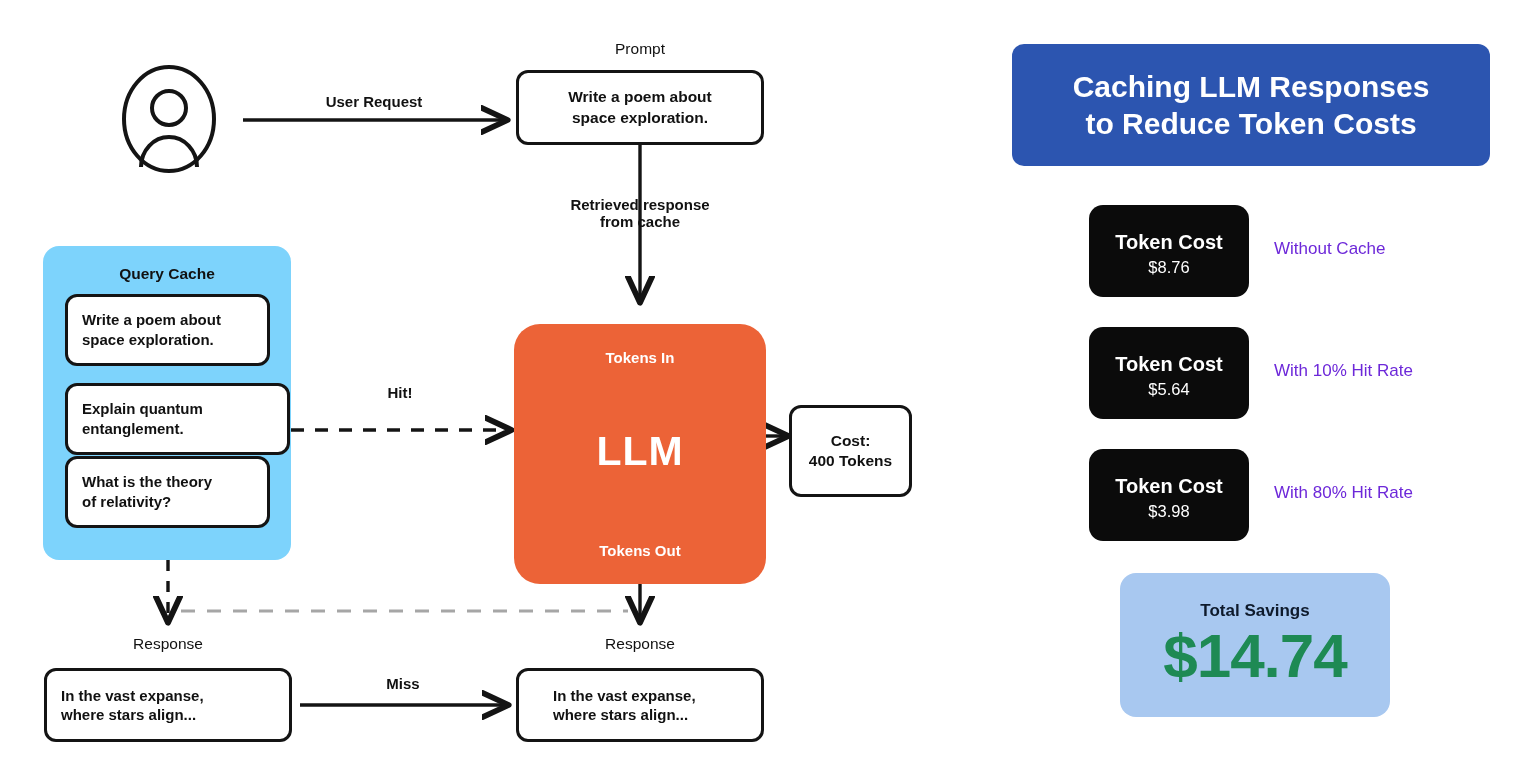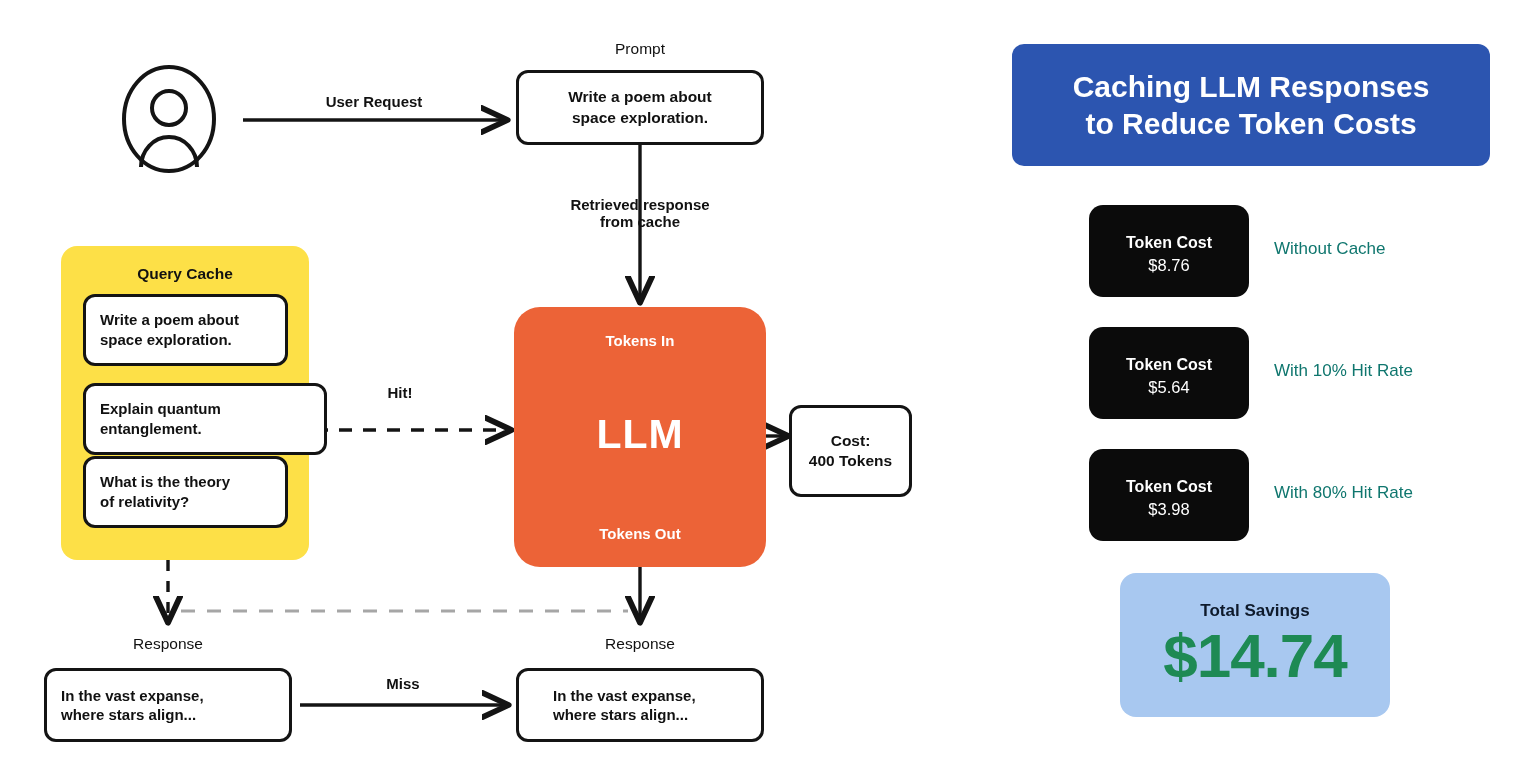--- a/index.html
+++ b/index.html
@@ -45,24 +45,23 @@
     text-align: center;
     white-space: nowrap;
     line-height: 1.3;
   }
 
   
   .avatar { width: 96px; height: 110px; }
 
   
   .cache-panel {
-    background: #fde047;
+    background: #7dd3fc;
     border-radius: 16px;
     box-sizing: border-box;
-    margin-left: 18px;
   }
   .cache-title {
     font-size: 15.5px;
     font-weight: bold;
     color: #111111;
     text-align: center;
   }
   .cache-card {
     background: #ffffff;
     border: 3px solid #141414;
@@ -132,34 +131,34 @@
     background: #0B0B0B;
     border-radius: 14px;
     box-sizing: border-box;
     display: flex;
     flex-direction: column;
     align-items: center;
     justify-content: center;
     color: #ffffff;
   }
   .cost-card .cc-label {
-    font-size: 16px;
+    font-size: 20px;
     font-weight: bold;
     line-height: 1.35;
     margin-top: 6px;
   }
   .cost-card .cc-value {
     font-size: 16.5px;
     font-weight: normal;
     line-height: 1.35;
   }
   .cost-desc {
     position: absolute;
     font-size: 17px;
-    color: #0f766e;
+    color: #6d28d9;
     white-space: nowrap;
   }
   .savings-panel {
     background: #A8C8F0;
     border-radius: 16px;
     box-sizing: border-box;
     display: flex;
     flex-direction: column;
     align-items: center;
     justify-content: center;
@@ -259,33 +258,33 @@
     <div>from cache</div>
   </div>
 
   <div class="cache-panel abs" style="left:43px; top:246px; width:248px; height:314px;">
     <div class="cache-title" style="margin-top:19px;">Query Cache</div>
 
     <div class="cache-card abs" style="left:22px; top:48px; width:205px; height:72px;">
       <span>Write a poem about</span>
       <span>space exploration.</span>
     </div>
-    <div class="cache-card abs" style="left:22px; top:137px; width:244px; height:72px;">
+    <div class="cache-card abs" style="left:22px; top:137px; width:225px; height:72px;">
       <span>Explain quantum</span>
       <span>entanglement.</span>
     </div>
     <div class="cache-card abs" style="left:22px; top:210px; width:205px; height:72px;">
       <span>What is the theory</span>
       <span>of relativity?</span>
     </div>
   </div>
 
   <div class="edge-label" style="left:300px; top:384px; width:200px;">Hit!</div>
 
-  <div class="llm-box abs" style="left:514px; top:307px; width:252px; height:260px;">
+  <div class="llm-box abs" style="left:514px; top:324px; width:252px; height:260px;">
     <div class="llm-label" style="top:25px;">Tokens In</div>
     <div class="llm-word" style="top:104px;">LLM</div>
     <div class="llm-label" style="bottom:25px;">Tokens Out</div>
   </div>
 
   <div class="node center abs" style="left:789px; top:405px; width:123px; height:92px; font-size:15.5px;">
     <span>Cost:</span>
     <span>400 Tokens</span>
   </div>
 

